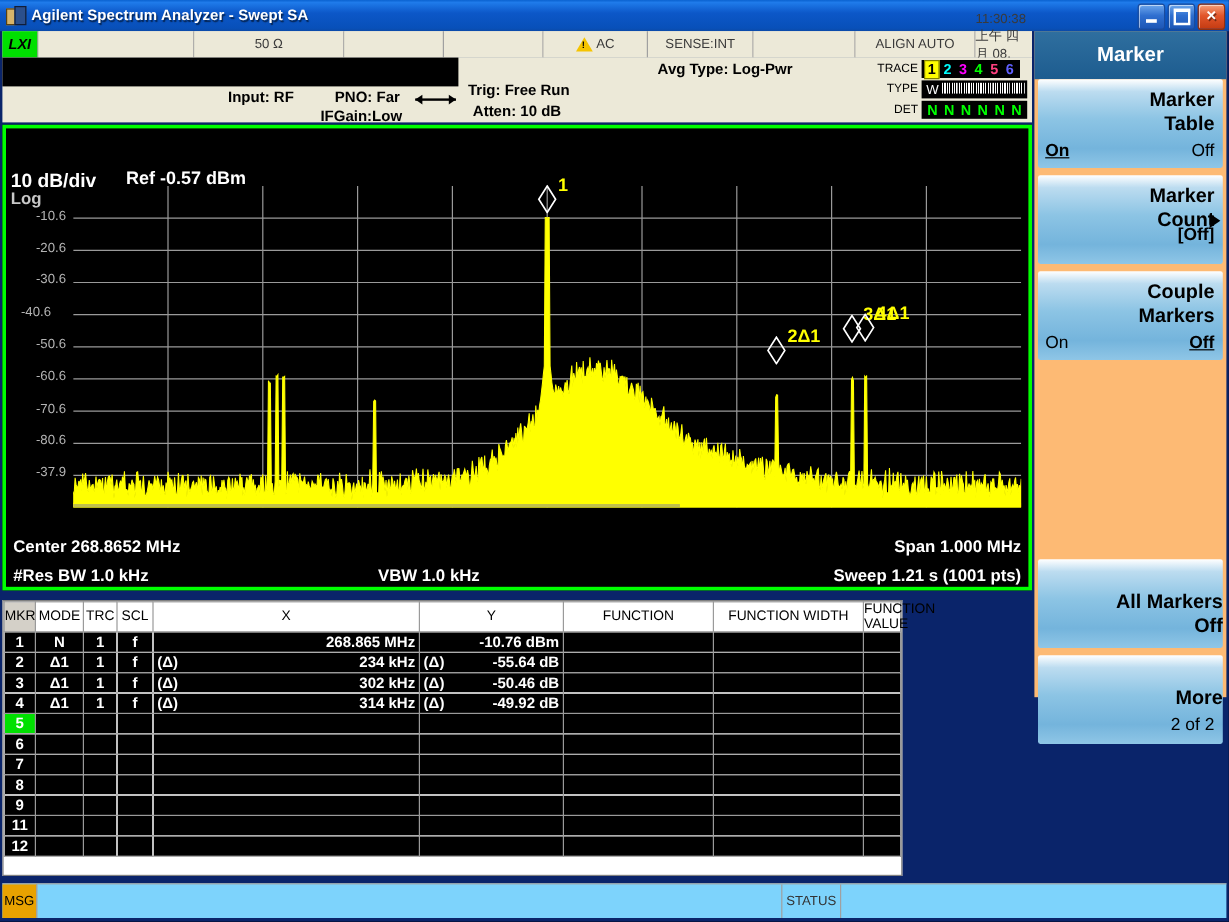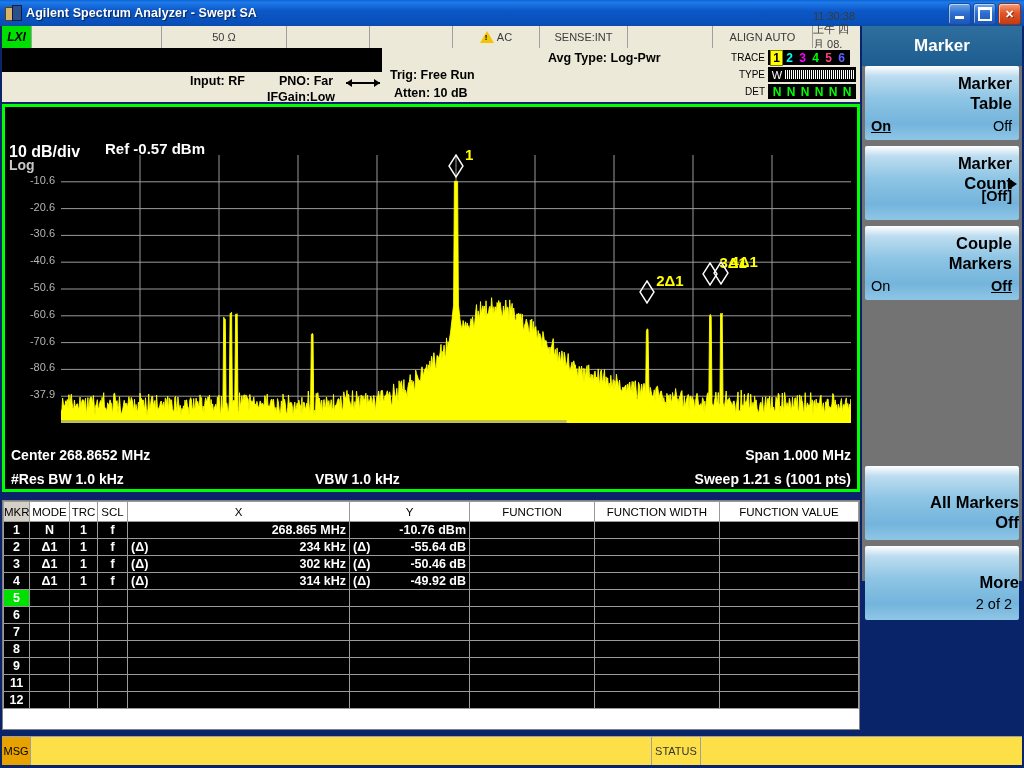--- a/index.html
+++ b/index.html
@@ -64,55 +64,55 @@
     border:3px solid #00ff00;background:#000;box-sizing:border-box;}
   .graph-inner{position:relative;width:100%;height:100%;}
   .g-txt{position:absolute;color:#fff;font-weight:bold;font-size:13px;white-space:nowrap;}
   .g-small{position:absolute;color:#c8c8c8;font-size:11px;white-space:nowrap;}
   .ylab{position:absolute;color:#b4b4b4;font-size:11px;text-align:right;width:50px;}
   .plot{position:absolute;left:56px;top:48px;width:790px;height:268px;}
   .mk{position:absolute;color:#ffff00;font-size:15px;font-weight:bold;white-space:nowrap;}
   .bottom-ann{position:absolute;color:#fff;font-weight:bold;font-size:14px;white-space:nowrap;}
 
   
-  .mtable{position:absolute;left:2px;top:500px;width:858px;height:230px;background:#fff;
+  .mtable{position:absolute;left:2px;top:500px;width:750px;height:230px;background:#fff;
     border:1px solid #808080;box-sizing:border-box;}
   table.mt{border-collapse:collapse;width:100%;font-size:12px;table-layout:fixed;}
   table.mt th{background:#fff;color:#000;font-weight:normal;font-size:11.5px;
     border:1px solid #9a9a9a;height:19px;padding:0;}
   table.mt td{background:#000;color:#fff;border:1px solid #9a9a9a;height:16px;padding:0 3px;
     font-size:12.5px;font-weight:bold;overflow:hidden;white-space:nowrap;}
   td.mkr{background:#d4d0c8;color:#000;text-align:center;font-weight:bold;}
   td.mkr.sel{background:#00e000;}
   td.ctr{text-align:center;}
   td.rt{text-align:right;}
   td.trc{color:#ffff00;text-align:center;}
   .dlt{float:left;font-weight:bold;}
 
   
-  .menu{position:absolute;left:862px;top:26px;width:160px;height:555px;background:#737373;}
+  .menu{position:absolute;left:862px;top:26px;width:160px;height:555px;background:#fdba74;}
   .menu-title{height:40px;display:flex;align-items:center;justify-content:center;
     color:#fff;font-size:17px;font-weight:bold;
     background:linear-gradient(180deg,#2f6f9f 0%,#1d5c8f 100%);}
   .mbtn{position:relative;margin:0 3px 6px 3px;height:74px;border-radius:2px;
     background:linear-gradient(180deg,#ffffff 0%,#bcdcf0 14%,#8cc4e4 45%,#74b4dc 78%,#8fc6e6 100%);
     box-sizing:border-box;}
   .mbtn .lab{position:absolute;right:7px;top:7px;text-align:right;color:#000;
     font-size:16.5px;font-weight:bold;line-height:20px;}
   .mbtn .onoff-l{position:absolute;left:6px;bottom:6px;font-size:14.5px;color:#000;}
   .mbtn .onoff-r{position:absolute;right:7px;bottom:6px;font-size:14.5px;color:#000;}
   .act{text-decoration:underline;font-weight:bold;}
   .sub{position:absolute;right:7px;top:30px;font-size:14.5px;color:#000;font-weight:bold;}
   .carat{position:absolute;right:2px;top:32px;width:0;height:0;
     border-top:6px solid transparent;border-bottom:6px solid transparent;border-left:9px solid #000;}
   .mbtn.center .lab{left:0;right:0;text-align:right;top:26px;}
   .spacer{height:74px;margin:0 3px 6px 3px;}
 
   
-  .botbar{position:absolute;left:2px;top:736px;width:1020px;height:28px;background:#fde047;
+  .botbar{position:absolute;left:2px;top:736px;width:1020px;height:28px;background:#7dd3fc;
     border-top:1px solid #a0a0a0;display:flex;align-items:stretch;}
   .msg{width:28px;background:#e8a200;color:#000;font-size:11px;display:flex;align-items:center;
     justify-content:center;border-right:1px solid #a0a0a0;}
   .msgfield{flex:0 0 620px;border-right:1px solid #a0a0a0;}
   .statlab{width:48px;display:flex;align-items:center;justify-content:center;font-size:11px;color:#333;
     border-right:1px solid #a0a0a0;}
   .statfield{flex:1;}
 </style>
 </head>
 <body>
@@ -208,21 +208,21 @@
   <div class="graphwrap">
     <div class="graph-inner">
       <div class="g-txt" style="left:4px;top:36px;font-size:16px">10 dB/div</div>
       <div class="g-small" style="left:4px;top:50px;font-size:14px;color:#c8c8c8;font-weight:bold">Log</div>
       <div class="g-txt" style="left:100px;top:33px;font-size:15px">Ref -0.57 dBm</div>
 
       <div id="yticks">
           <div class="ylab" style="left: 0px; top: 66.8px;">-10.6</div>
           <div class="ylab" style="left: 0px; top: 93.6px;">-20.6</div>
           <div class="ylab" style="left: 0px; top: 120.4px;">-30.6</div>
-          <div class="ylab" style="left: 0px; top: 147.2px;">-40.6</div>
+          <div class="ylab" style="left: 0px; top: 147.2px; text-align: center;">-40.6</div>
           <div class="ylab" style="left: 0px; top: 174px;">-50.6</div>
           <div class="ylab" style="left: 0px; top: 200.8px;">-60.6</div>
           <div class="ylab" style="left: 0px; top: 227.6px;">-70.6</div>
           <div class="ylab" style="left: 0px; top: 254.4px;">-80.6</div>
           <div class="ylab" style="left: 0px; top: 281.2px;">-37.9</div>
         </div>
 
       <svg class="plot" id="traceplot" viewBox="0 0 790 268" preserveAspectRatio="none">
           <line x1="0" x2="790" y1="26.8" y2="26.8" stroke="#9a9a9a" stroke-width="1"></line>
           <line x1="0" x2="790" y1="53.6" y2="53.6" stroke="#9a9a9a" stroke-width="1"></line>

